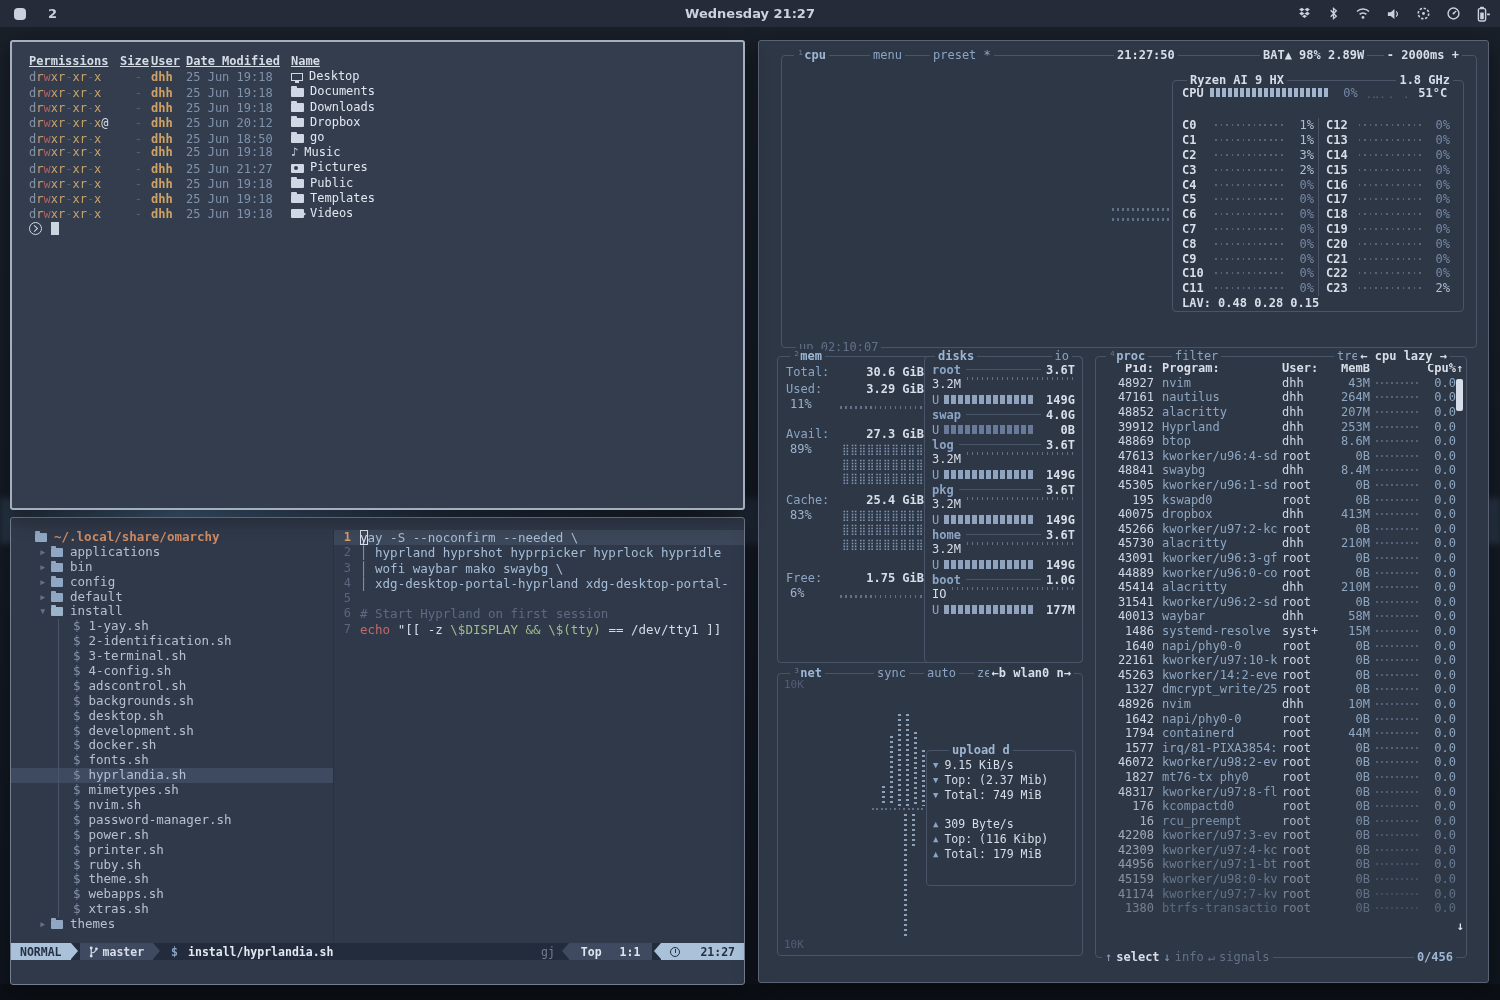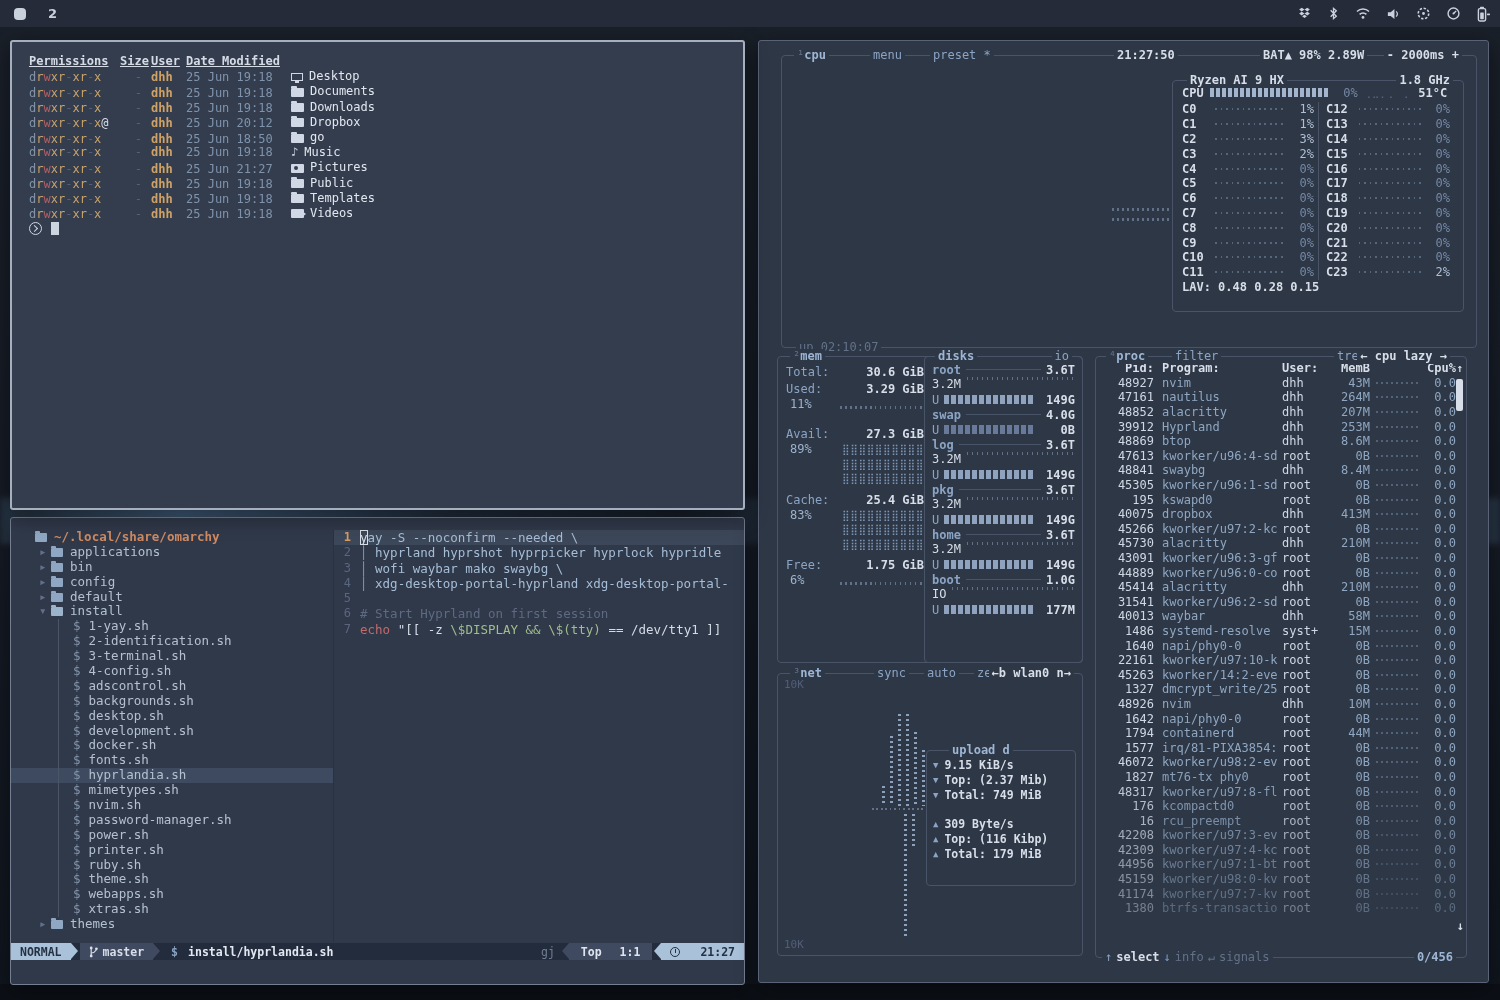--- a/index.html
+++ b/index.html
@@ -98,21 +98,21 @@
   .b-steel{color:#8ba4c4}.b-white{color:#d7dee9;font-weight:bold}.b-dim{color:#637189}
   .b-tab b{color:#9db6d4}
   .sup{color:#637189}
   .box-cpu{left:22px;top:14px;width:696px;height:293px}
   .box-ryzen{left:390px;top:24px;width:292px;height:232px}
   .ry-inner{padding:4px 9px 0 9px}
   .cpu-row{display:flex;align-items:center;height:15px;gap:6px}
   .cpu-label{color:#d7dee9;font-weight:bold}
   .meter{width:118px;height:9px;background:repeating-linear-gradient(90deg,#a3b5cd 0 4px,rgba(0,0,0,0) 4px 6px)}
   .cpu-br{color:#56637e;font-size:10px;letter-spacing:1px}
-  .cores{display:grid;grid-template-columns:1fr 1fr;margin-top:2px}
+  .cores{display:grid;grid-template-columns:1fr 1fr;margin-top:18px}
   .core-row{display:flex;align-items:center;height:14.8px;gap:5px;padding-right:4px}
   .core-col2 .core-row{border-left:1px solid #4a5468;padding-left:7px}
   .core-name{color:#d7dee9;font-weight:bold;min-width:28px}
   .lead{flex:1;height:2px;background:repeating-linear-gradient(90deg,rgba(150,170,200,.4) 0 1.5px,rgba(0,0,0,0) 1.5px 5.5px)}
   .core-pct{color:#7488a6;min-width:24px;text-align:right}
   .core-pct.hot{color:#aebfd6}
   .lav{text-align:left;color:#d7dee9;font-weight:bold;height:15px;padding-right:4px}
   .dotrow{height:3px;background:repeating-linear-gradient(90deg,rgba(150,170,200,.5) 0 1.5px,rgba(0,0,0,0) 1.5px 5px)}
   .cpu-dots1{position:absolute;left:330px;top:152px;width:58px}
   .cpu-dots2{position:absolute;left:330px;top:162px;width:58px}
@@ -141,21 +141,21 @@
   .dk-used{color:#d7dee9;font-weight:bold;min-width:36px;text-align:right}
   .box-net{left:18px;top:632px;width:306px;height:283px}
   .net-scale{position:absolute;color:#535f78;font-size:11px}
   .net-graph{position:absolute;inset:0;overflow:hidden}
   .nbar{position:absolute;width:3px;background:repeating-linear-gradient(180deg,#9db3cf 0 2px,rgba(0,0,0,0) 2px 5px);opacity:.85}
   .nzero{position:absolute;height:2px;background:repeating-linear-gradient(90deg,rgba(150,170,200,.5) 0 1.5px,rgba(0,0,0,0) 1.5px 4.5px)}
   .box-up{position:absolute;left:148px;top:76px;width:150px;height:136px;border:1px solid #4a5468;border-radius:4px;background:#2e3746}
   .up-inner{padding:6px 8px 0 6px;font-size:11.5px}
   .n-line{display:flex;align-items:center;height:15px;gap:6px;white-space:nowrap}
   .n-arr{color:#8ba4c4;font-size:9px}
-  .n-txt{color:#d7dee9;font-weight:bold}
+  .n-txt{color:#d7dee9;font-weight:normal}
   .n-gap{height:14px}
   .box-proc{left:336px;top:315px;width:372px;height:602px}
   .p-head,.p-row{display:flex;align-items:center;height:14.6px;white-space:nowrap}
   .p-head{color:#d7dee9;font-weight:bold;margin-top:4px}
   .p-rows{overflow:hidden}
   .p-pid{width:52px;text-align:right;color:#cfd8e4;flex:none}
   .p-prog{flex:1;padding-left:8px;color:#8fa7c2;overflow:hidden}
   .p-user{width:46px;color:#cfd8e4;flex:none}
   .p-mem{width:42px;text-align:right;color:#8fa7c2;flex:none}
   .p-dots{width:56px;flex:none;padding:0 6px}
@@ -170,20 +170,21 @@
 </head>
 <body>
 
 <div class="wp"></div>
 <div class="wp-band"></div>
 <div class="wp-bottom"></div>
 
 <div class="topbar">
   <span class="ws-dot"></span>
   <span class="ws-num">2</span>
+  <span class="bar-clock">Wednesday 21:27</span>
   <span class="tray" id="tray">
       <span>
         <svg width="15" height="15" viewBox="0 0 16 16" fill="#c9d1dd">
           <path d="M5 1.8 2.3 3.8 5 5.8 8 3.8zM11 1.8 13.7 3.8 11 5.8 8 3.8zM5 6 2.3 8 5 10 8 8zM11 6 13.7 8 11 10 8 8zM5.4 10.8 8 12.7 10.6 10.8 8 9.2z"></path>
         </svg>
       </span>
       <span>
         <svg width="13" height="15" viewBox="0 0 12 16" fill="none" stroke="#c9d1dd" stroke-width="1.4">
           <path d="M3 4.5 9 11 6 13.5V2.5L9 5 3 11.5"></path>
         </svg>
@@ -225,20 +226,21 @@
     </span>
 </div>
 
 <div class="win term">
   <div class="term-inner">
     <div class="ls-head" id="ls-head">
         <span class="w-perm">Permissions</span>
         <span class="w-size">Size</span>
         <span class="w-user">User</span>
         <span class="w-date">Date Modified</span>
+        <span class="w-name">Name</span>
       </div>
     <div id="ls-rows">
         <div class="ls-row">
           <span class="w-perm"><span class="pd">d</span><span class="pr">r</span><span class="pw">w</span><span class="pr">x</span><span class="pr">r</span><span class="px0">-</span><span class="pr">x</span><span class="pr">r</span><span class="px0">-</span><span class="pr">x</span></span>
           <span class="w-size">-</span>
           <span class="w-user">dhh</span>
           <span class="w-date">25 Jun 19:18</span>
           <span class="w-name"><span class="fic monitor-icon"></span>Desktop</span>
         </div>
         <div class="ls-row">
@@ -654,21 +656,21 @@
             </div>
             <div class="m-l2">
               <span class="m-pct">89%</span>
               <div class="m-graph">
                 <div class="brow">⣿⣿⣿⣿⣿⣿⣿⣿⣿⣿</div>
                 <div class="brow">⣿⣿⣿⣿⣿⣿⣿⣿⣿⣿</div>
                 <div class="brow">⣿⣿⣿⣿⣿⣿⣿⣿⣿⣿</div>
               </div>
             </div>
           </div>
-          <div style="margin-bottom:7px">
+          <div style="margin-bottom:20px">
             <div class="m-l1">
               <span class="m-label">Cache:</span>
               <span class="m-val">25.4 GiB</span>
             </div>
             <div class="m-l2">
               <span class="m-pct">83%</span>
               <div class="m-graph">
                 <div class="brow">⣿⣿⣿⣿⣿⣿⣿⣿⣿⣿</div>
                 <div class="brow">⣿⣿⣿⣿⣿⣿⣿⣿⣿⣿</div>
                 <div class="brow">⣿⣿⣿⣿⣿⣿⣿⣿⣿⣿</div>

